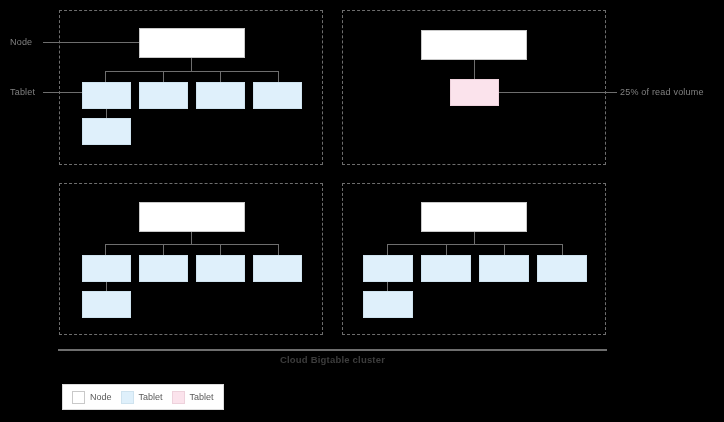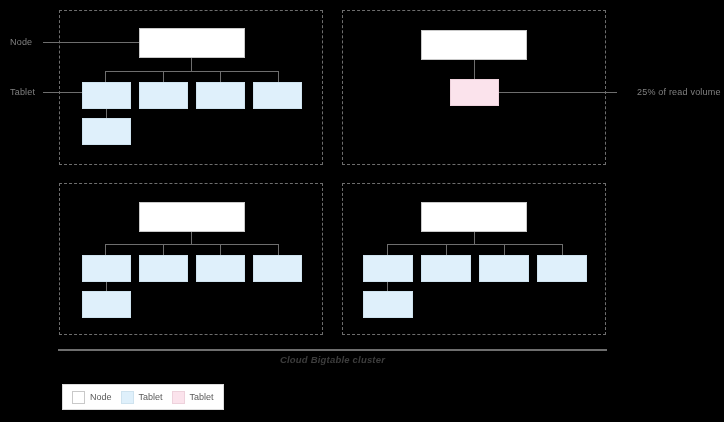--- a/index.html
+++ b/index.html
@@ -97,21 +97,20 @@
   .cluster-caption {
     position: absolute;
     left: 58px;
     top: 354px;
     width: 549px;
     text-align: center;
     font-size: 9.5px;
     color: #3d3d3d;
     font-weight: bold;
     letter-spacing: .2px;
-    font-style: italic;
   }
 
   
   .legend {
     position: absolute;
     left: 62px;
     top: 384px;
     height: 26px;
     background: #ffffff;
     border: 1px solid #dcdcdc;
@@ -172,21 +171,21 @@
 
   <div class="panel panel-tr"></div>
 
   <div class="node-box" style="left:421px; top:30px;"></div>
 
   <div class="vline" style="left:474px; top:60px; height:22px;"></div>
 
   <div class="tablet-box hot" style="left:450px; top:79px; width:49px; height:27px;"></div>
 
   <div class="leader" style="left:499px; top:92px; width:118px;"></div>
-  <div class="side-label" style="left:637px; top:87px;">25% of read volume</div>
+  <div class="side-label" style="left:620px; top:87px;">25% of read volume</div>
 
   <div class="panel panel-bl"></div>
 
   <div class="node-box" style="left:139px; top:202px;"></div>
 
   <div class="vline" style="left:191px; top:232px; height:12px;"></div>
   <div class="hline" style="left:105px; top:244px; width:173px;"></div>
   <div class="vline" style="left:105px; top:244px; height:11px;"></div>
   <div class="vline" style="left:163px; top:244px; height:11px;"></div>
   <div class="vline" style="left:220px; top:244px; height:11px;"></div>

